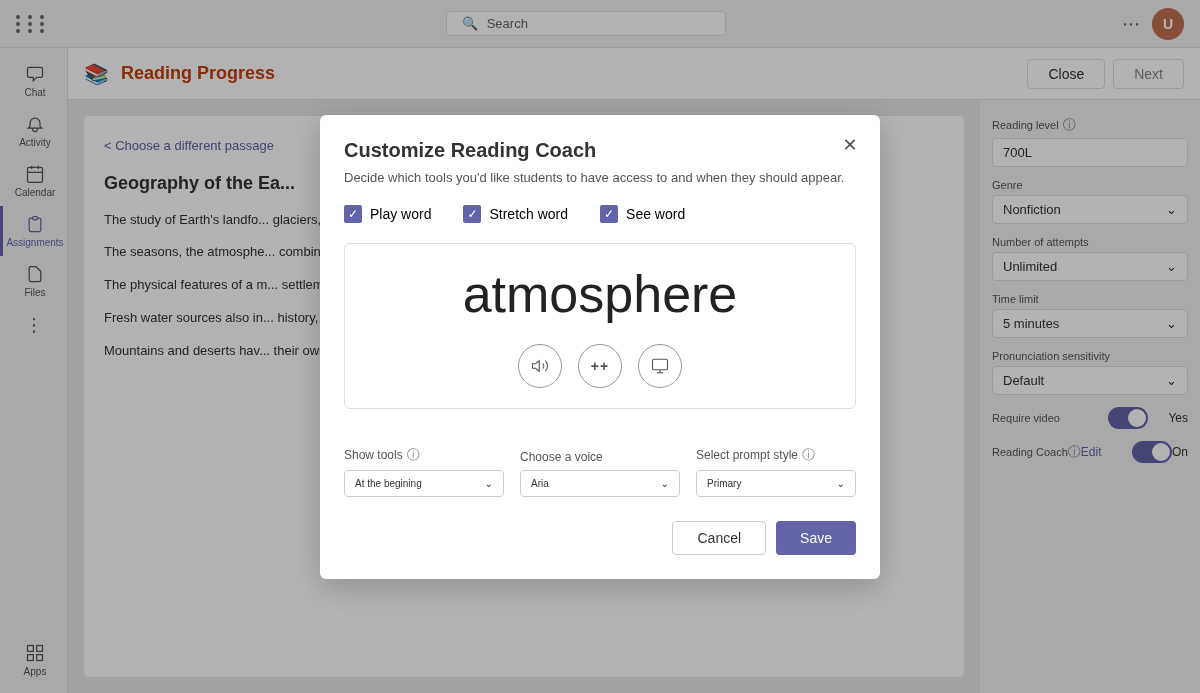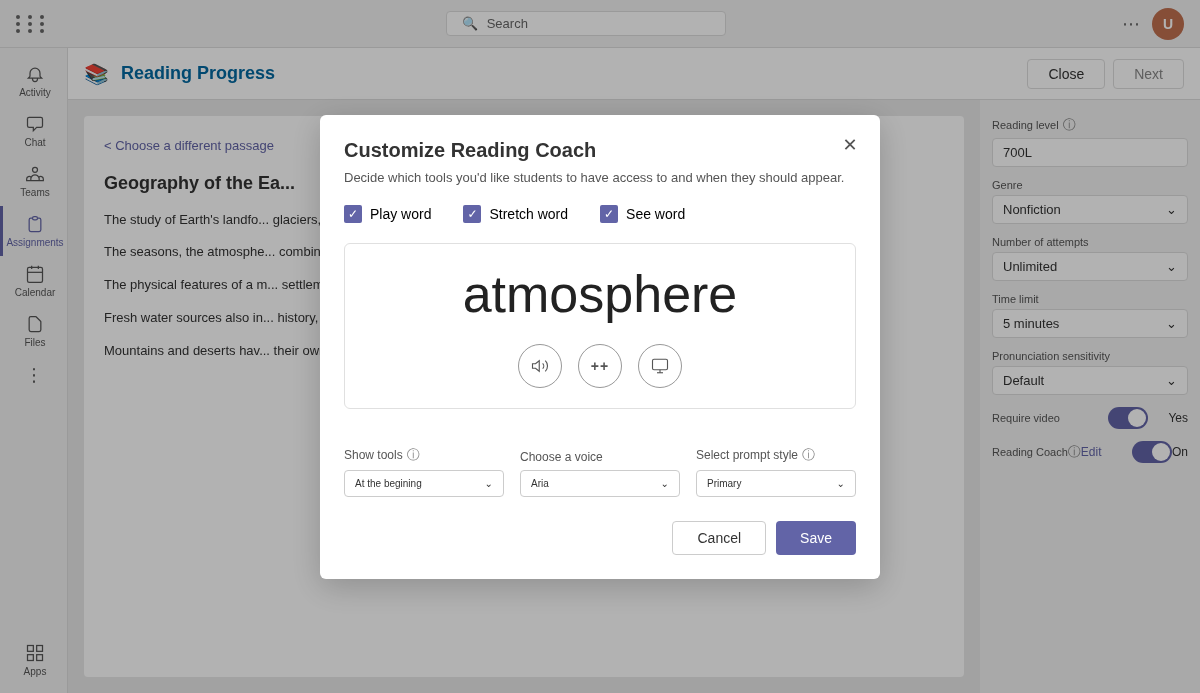--- a/index.html
+++ b/index.html
@@ -41,21 +41,21 @@
       position: absolute; top: 48px; left: 68px; right: 0; bottom: 0;
       background: #e8e8e8;
     }
 
     
     .header-bar {
       height: 52px; background: white; display: flex; align-items: center;
       padding: 0 16px; gap: 12px; border-bottom: 1px solid #ddd;
     }
     .header-icon { color: #6264a7; font-size: 20px; }
-    .header-title { font-size: 18px; font-weight: 600; color: #0369a1; flex: 1; }
+    .header-title { font-size: 18px; font-weight: 600; color: #c2410c; flex: 1; }
     .header-actions { display: flex; gap: 8px; }
     .btn-close {
       padding: 6px 20px; border: 1px solid #ddd; background: white;
       border-radius: 4px; font-size: 14px; cursor: pointer; color: #333;
     }
     .btn-next {
       padding: 6px 20px; border: 1px solid #ddd; background: white;
       border-radius: 4px; font-size: 14px; cursor: pointer; color: #888;
     }
 
@@ -179,50 +179,44 @@
   </div>
   <div class="top-bar-right">
     <span style="font-size:18px; color:#666;">⋯</span>
     <div class="avatar">U</div>
   </div>
 </div>
 
 <div class="sidebar">
   <div class="sidebar-item">
     <svg viewBox="0 0 24 24" fill="none" stroke="currentColor" stroke-width="1.5">
+        <path d="M8 10h.01M12 10h.01M16 10h.01M9 16H5a2 2 0 01-2-2V6a2 2 0 012-2h14a2 2 0 012 2v8a2 2 0 01-2 2h-5l-4 4v-4z"></path>
+      </svg>
+    <span>Chat</span>
+  </div>
+  <div class="sidebar-item">
+    <svg viewBox="0 0 24 24" fill="none" stroke="currentColor" stroke-width="1.5">
         <path d="M15 17h5l-1.405-1.405A2.032 2.032 0 0118 14.158V11a6 6 0 10-12 0v3.159c0 .538-.214 1.055-.595 1.436L4 17h5m6 0v1a3 3 0 11-6 0v-1m6 0H9"></path>
       </svg>
     <span>Activity</span>
-  </div>
-  <div class="sidebar-item">
-    <svg viewBox="0 0 24 24" fill="none" stroke="currentColor" stroke-width="1.5">
-        <path d="M8 10h.01M12 10h.01M16 10h.01M9 16H5a2 2 0 01-2-2V6a2 2 0 012-2h14a2 2 0 012 2v8a2 2 0 01-2 2h-5l-4 4v-4z"></path>
-      </svg>
-    <span>Chat</span>
-  </div>
-  <div class="sidebar-item">
-    <svg viewBox="0 0 24 24" fill="none" stroke="currentColor" stroke-width="1.5">
-        <path d="M17 20h5v-2a3 3 0 00-5.356-1.857M17 20H7m10 0v-2c0-.656-.126-1.283-.356-1.857M7 20H2v-2a3 3 0 015.356-1.857M7 20v-2c0-.656.126-1.283.356-1.857m0 0a5.002 5.002 0 019.288 0M15 7a3 3 0 11-6 0 3 3 0 016 0z"></path>
-      </svg>
-    <span>Teams</span>
-  </div>
-  <div class="sidebar-item active">
-    <svg viewBox="0 0 24 24" fill="none" stroke="currentColor" stroke-width="1.5">
-        <path d="M9 5H7a2 2 0 00-2 2v12a2 2 0 002 2h10a2 2 0 002-2V7a2 2 0 00-2-2h-2M9 5a2 2 0 002 2h2a2 2 0 002-2M9 5a2 2 0 012-2h2a2 2 0 012 2"></path>
-      </svg>
-    <span>Assignments</span>
   </div>
   <div class="sidebar-item">
     <svg viewBox="0 0 24 24" fill="none" stroke="currentColor" stroke-width="1.5">
         <rect x="3" y="4" width="18" height="18" rx="2"></rect>
         <line x1="16" y1="2" x2="16" y2="6"></line>
         <line x1="8" y1="2" x2="8" y2="6"></line>
         <line x1="3" y1="10" x2="21" y2="10"></line>
       </svg>
     <span>Calendar</span>
+  </div>
+  <div class="sidebar-item active">
+    <svg viewBox="0 0 24 24" fill="none" stroke="currentColor" stroke-width="1.5">
+        <path d="M9 5H7a2 2 0 00-2 2v12a2 2 0 002 2h10a2 2 0 002-2V7a2 2 0 00-2-2h-2M9 5a2 2 0 002 2h2a2 2 0 002-2M9 5a2 2 0 012-2h2a2 2 0 012 2"></path>
+      </svg>
+    <span>Assignments</span>
   </div>
   <div class="sidebar-item">
     <svg viewBox="0 0 24 24" fill="none" stroke="currentColor" stroke-width="1.5">
         <path d="M7 21h10a2 2 0 002-2V9.414a1 1 0 00-.293-.707l-5.414-5.414A1 1 0 0012.586 3H7a2 2 0 00-2 2v14a2 2 0 002 2z"></path>
       </svg>
     <span>Files</span>
   </div>
   <div class="sidebar-item">
     <span style="font-size:18px; letter-spacing:2px;">⋮</span>
   </div>

